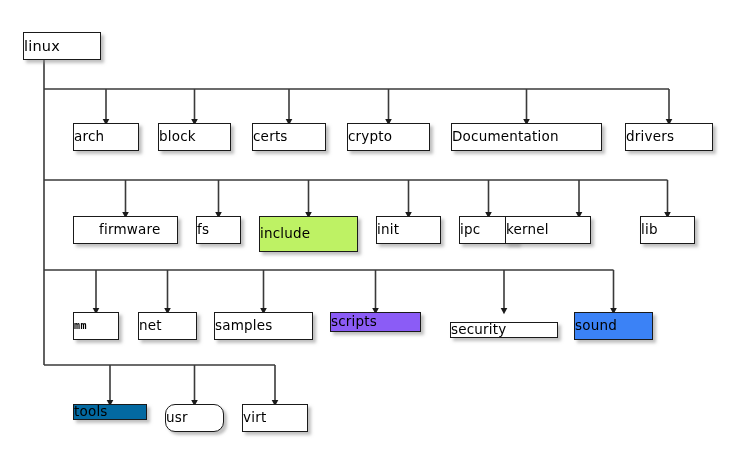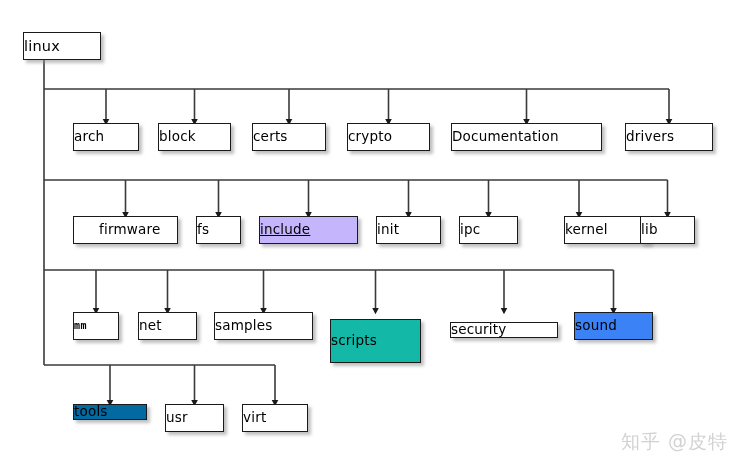--- a/index.html
+++ b/index.html
@@ -123,59 +123,58 @@
       </div>
       <div class="node" style="left: 625px; top: 123px; width: 88px; height: 28px; background: rgb(255, 255, 255); border-color: rgb(26, 26, 26);">
         <span>drivers</span>
       </div>
       <div class="node" style="left: 73px; top: 216px; width: 105px; height: 28px; background: rgb(255, 255, 255); border-color: rgb(26, 26, 26); padding-left: 25px;">
         <span>firmware</span>
       </div>
       <div class="node" style="left: 196px; top: 216px; width: 45px; height: 28px; background: rgb(255, 255, 255); border-color: rgb(26, 26, 26);">
         <span>fs</span>
       </div>
-      <div class="node" style="left: 259px; top: 216px; width: 99px; height: 28px; background: #c4b5fd; border-color: rgb(26, 26, 26); text-decoration: underline;">
+      <div class="node" style="left: 259px; top: 216px; width: 99px; height: 36px; background: #bef264; border-color: rgb(26, 26, 26);">
         <span>include</span>
       </div>
       <div class="node" style="left: 376px; top: 216px; width: 65px; height: 28px; background: rgb(255, 255, 255); border-color: rgb(26, 26, 26);">
         <span>init</span>
       </div>
       <div class="node" style="left: 459px; top: 216px; width: 59px; height: 28px; background: rgb(255, 255, 255); border-color: rgb(26, 26, 26);">
         <span>ipc</span>
       </div>
-      <div class="node" style="left: 564px; top: 216px; width: 86px; height: 28px; background: rgb(255, 255, 255); border-color: rgb(26, 26, 26);">
+      <div class="node" style="left: 505px; top: 216px; width: 86px; height: 28px; background: rgb(255, 255, 255); border-color: rgb(26, 26, 26);">
         <span>kernel</span>
       </div>
       <div class="node" style="left: 640px; top: 216px; width: 55px; height: 28px; background: rgb(255, 255, 255); border-color: rgb(26, 26, 26);">
         <span>lib</span>
       </div>
       <div class="node mono" style="left: 73px; top: 312px; width: 46px; height: 28px; background: rgb(255, 255, 255); border-color: rgb(26, 26, 26);">
         <span>mm</span>
       </div>
       <div class="node" style="left: 138px; top: 312px; width: 59px; height: 28px; background: rgb(255, 255, 255); border-color: rgb(26, 26, 26);">
         <span>net</span>
       </div>
       <div class="node" style="left: 214px; top: 312px; width: 99px; height: 28px; background: rgb(255, 255, 255); border-color: rgb(26, 26, 26);">
         <span>samples</span>
       </div>
-      <div class="node" style="left: 330px; top: 312px; width: 91px; height: 44px; background: #14b8a6; border-color: rgb(26, 26, 26); margin-top: 7px;">
+      <div class="node" style="left: 330px; top: 312px; width: 91px; height: 20px; background: #8b5cf6; border-color: rgb(26, 26, 26);">
         <span>scripts</span>
       </div>
       <div class="node" style="left: 450px; top: 322px; width: 108px; height: 16px; background: rgb(255, 255, 255); border-color: rgb(26, 26, 26);">
         <span>security</span>
       </div>
       <div class="node" style="left: 574px; top: 312px; width: 79px; height: 28px; background: #3b82f6; border-color: rgb(26, 26, 26);">
         <span>sound</span>
       </div>
       <div class="node" style="left: 73px; top: 404px; width: 74px; height: 16px; background: #0369a1; border-color: rgb(26, 26, 26);">
         <span>tools</span>
       </div>
-      <div class="node" style="left: 165px; top: 404px; width: 59px; height: 28px; background: rgb(255, 255, 255); border-color: rgb(26, 26, 26);">
+      <div class="node" style="left: 165px; top: 404px; width: 59px; height: 28px; background: rgb(255, 255, 255); border-color: rgb(26, 26, 26); border-radius: 10px;">
         <span>usr</span>
       </div>
       <div class="node" style="left: 242px; top: 404px; width: 66px; height: 28px; background: rgb(255, 255, 255); border-color: rgb(26, 26, 26);">
         <span>virt</span>
       </div>
     </div>
 
-  <div id="watermark">知乎 @皮特</div>
 
 </div>
 
 </body></html>

